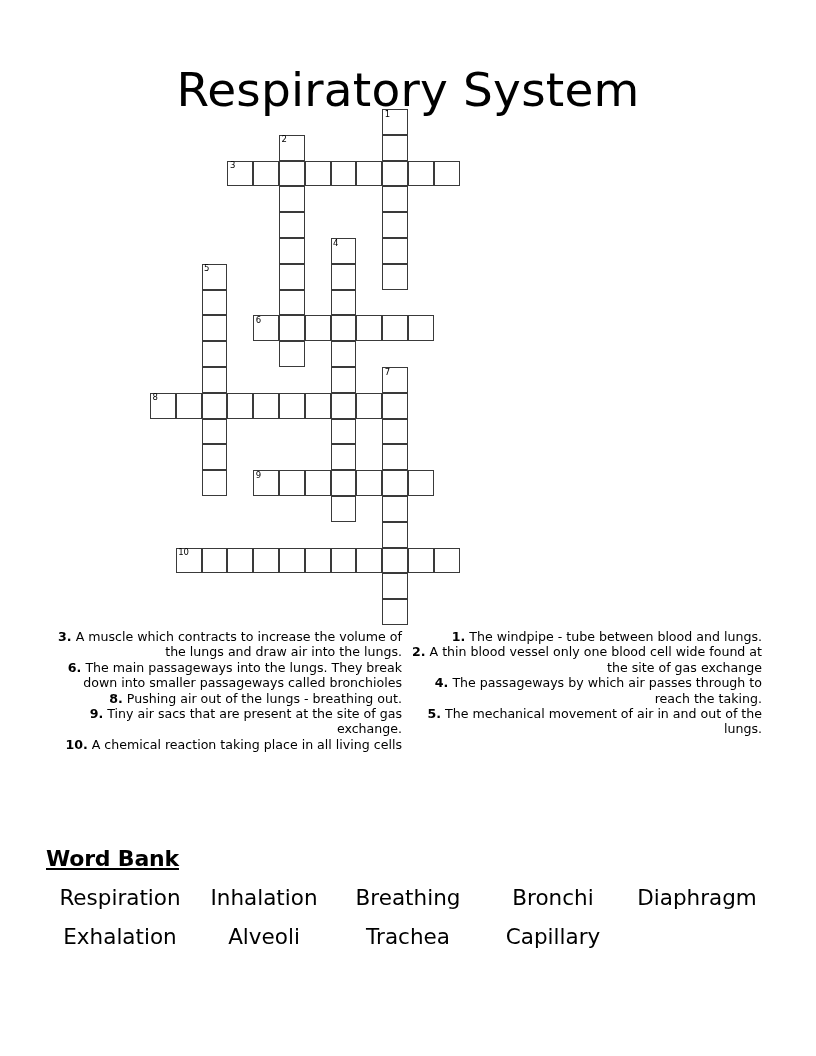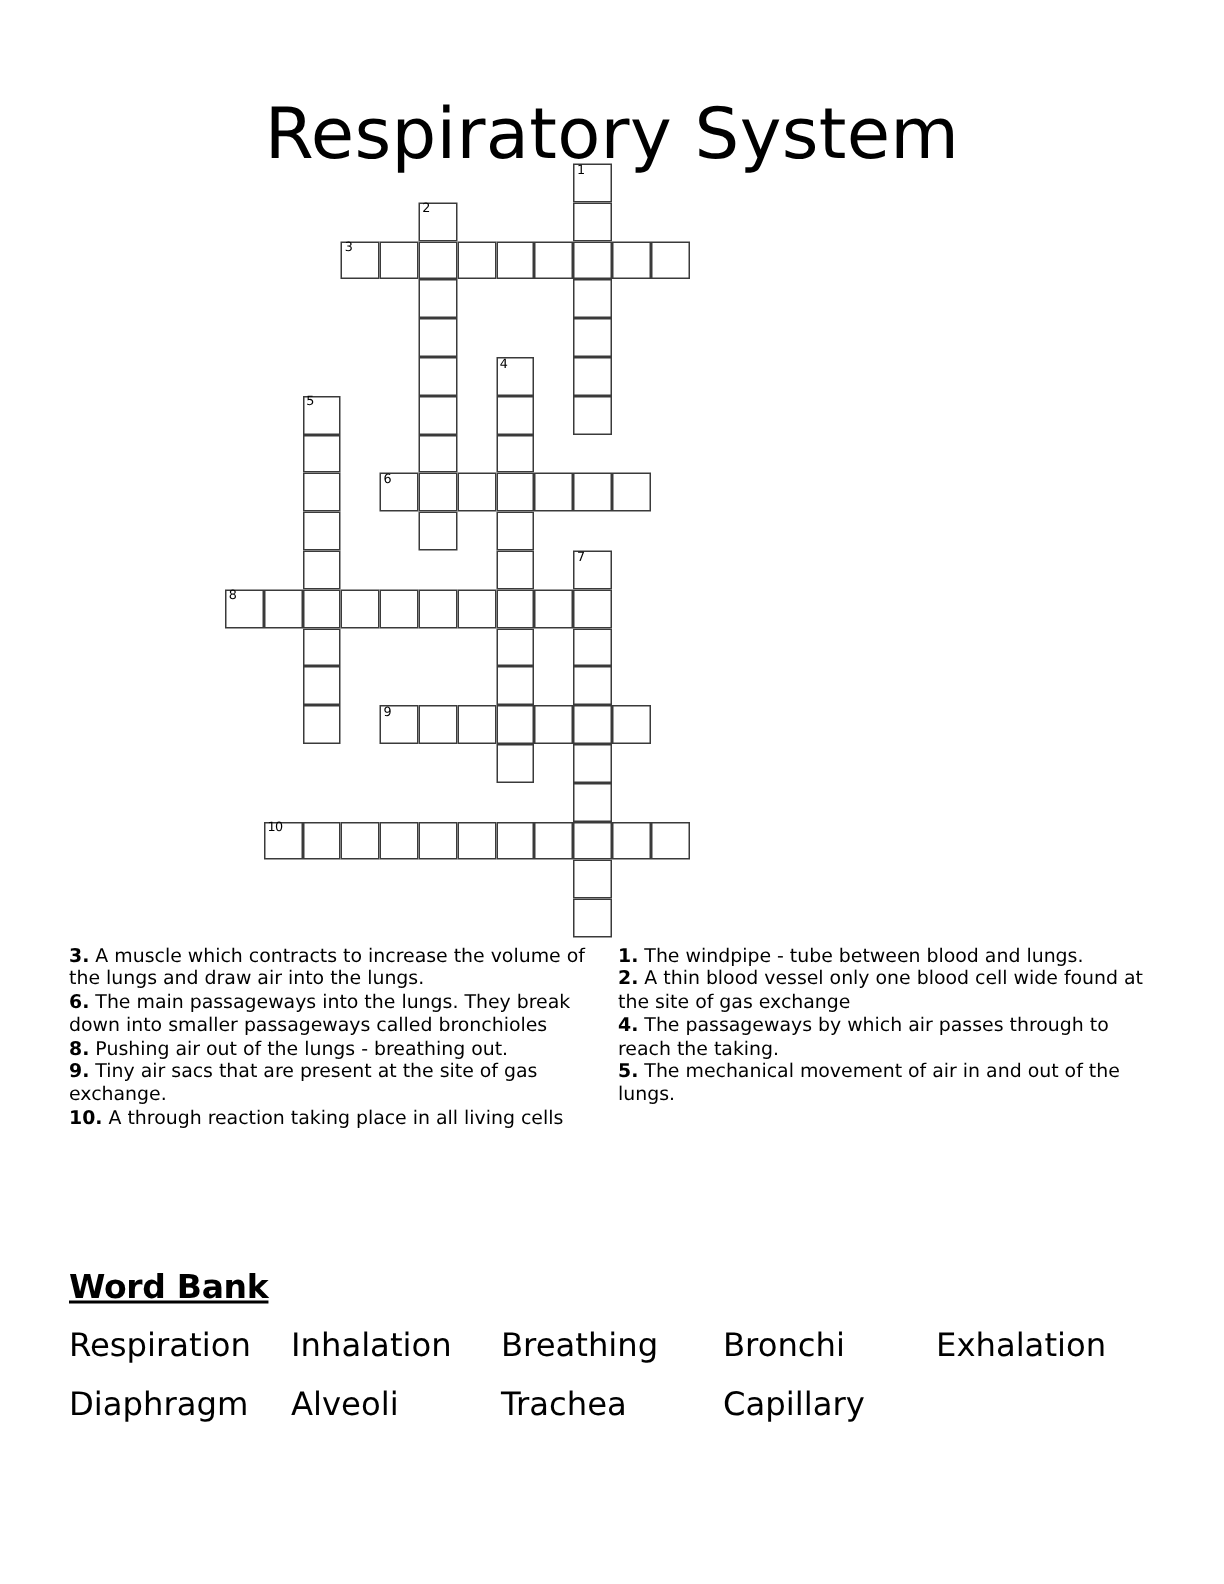--- a/index.html
+++ b/index.html
@@ -76,20 +76,21 @@
     font-size: 12.6px;
     text-decoration: underline;
     margin-bottom: 1px;
     display: block;
     letter-spacing: -0.1px;
   }
   .clue-item {
     display: block;
     margin: 0;
     padding: 0;
+    text-align: right;
   }
   .clue-num {
     font-weight: bold;
   }
 
   
   #word-bank {
     position: absolute;
     left: 46px;
     top: 845px;
@@ -100,20 +101,21 @@
     font-weight: bold;
     text-decoration: underline;
     line-height: 28px;
     letter-spacing: -0.2px;
   }
   #word-bank-list {
     margin-top: 9px;
     display: grid;
     grid-template-columns: 148px 140px 148px 142px 146px;
     row-gap: 8px;
+    text-align: center;
   }
   .word-bank-item {
     font-size: 21.5px;
     line-height: 31px;
     white-space: nowrap;
   }
 </style>
 </head>
 <body>
 
@@ -222,39 +224,39 @@
     <div class="cw-cell" style="left: 283.8px; top: 438.6px; width: 25.8px; height: 25.8px;"></div>
   </div>
 
 <div id="clues">
   <div class="clue-col" id="clues-across">
     <div id="across-list">
         <span class="clue-item"><span class="clue-num">3.</span><span> A muscle which contracts to increase the volume of the lungs and draw air into the lungs.</span></span>
         <span class="clue-item"><span class="clue-num">6.</span><span> The main passageways into the lungs. They break down into smaller passageways called bronchioles</span></span>
         <span class="clue-item"><span class="clue-num">8.</span><span> Pushing air out of the lungs - breathing out.</span></span>
         <span class="clue-item"><span class="clue-num">9.</span><span> Tiny air sacs that are present at the site of gas exchange.</span></span>
-        <span class="clue-item"><span class="clue-num">10.</span><span> A through reaction taking place in all living cells</span></span>
+        <span class="clue-item"><span class="clue-num">10.</span><span> A chemical reaction taking place in all living cells</span></span>
       </div>
   </div>
   <div class="clue-col" id="clues-down">
     <div id="down-list">
         <span class="clue-item"><span class="clue-num">1.</span><span> The windpipe - tube between blood and lungs.</span></span>
         <span class="clue-item"><span class="clue-num">2.</span><span> A thin blood vessel only one blood cell wide found at the site of gas exchange</span></span>
         <span class="clue-item"><span class="clue-num">4.</span><span> The passageways by which air passes through to reach the taking.</span></span>
         <span class="clue-item"><span class="clue-num">5.</span><span> The mechanical movement of air in and out of the lungs.</span></span>
       </div>
   </div>
 </div>
 
 <div id="word-bank">
   <div id="word-bank-heading">Word Bank</div>
   <div id="word-bank-list">
       <div class="word-bank-item">Respiration</div>
       <div class="word-bank-item">Inhalation</div>
       <div class="word-bank-item">Breathing</div>
       <div class="word-bank-item">Bronchi</div>
+      <div class="word-bank-item">Diaphragm</div>
       <div class="word-bank-item">Exhalation</div>
-      <div class="word-bank-item">Diaphragm</div>
       <div class="word-bank-item">Alveoli</div>
       <div class="word-bank-item">Trachea</div>
       <div class="word-bank-item">Capillary</div>
     </div>
 </div>
 
 </body></html>

